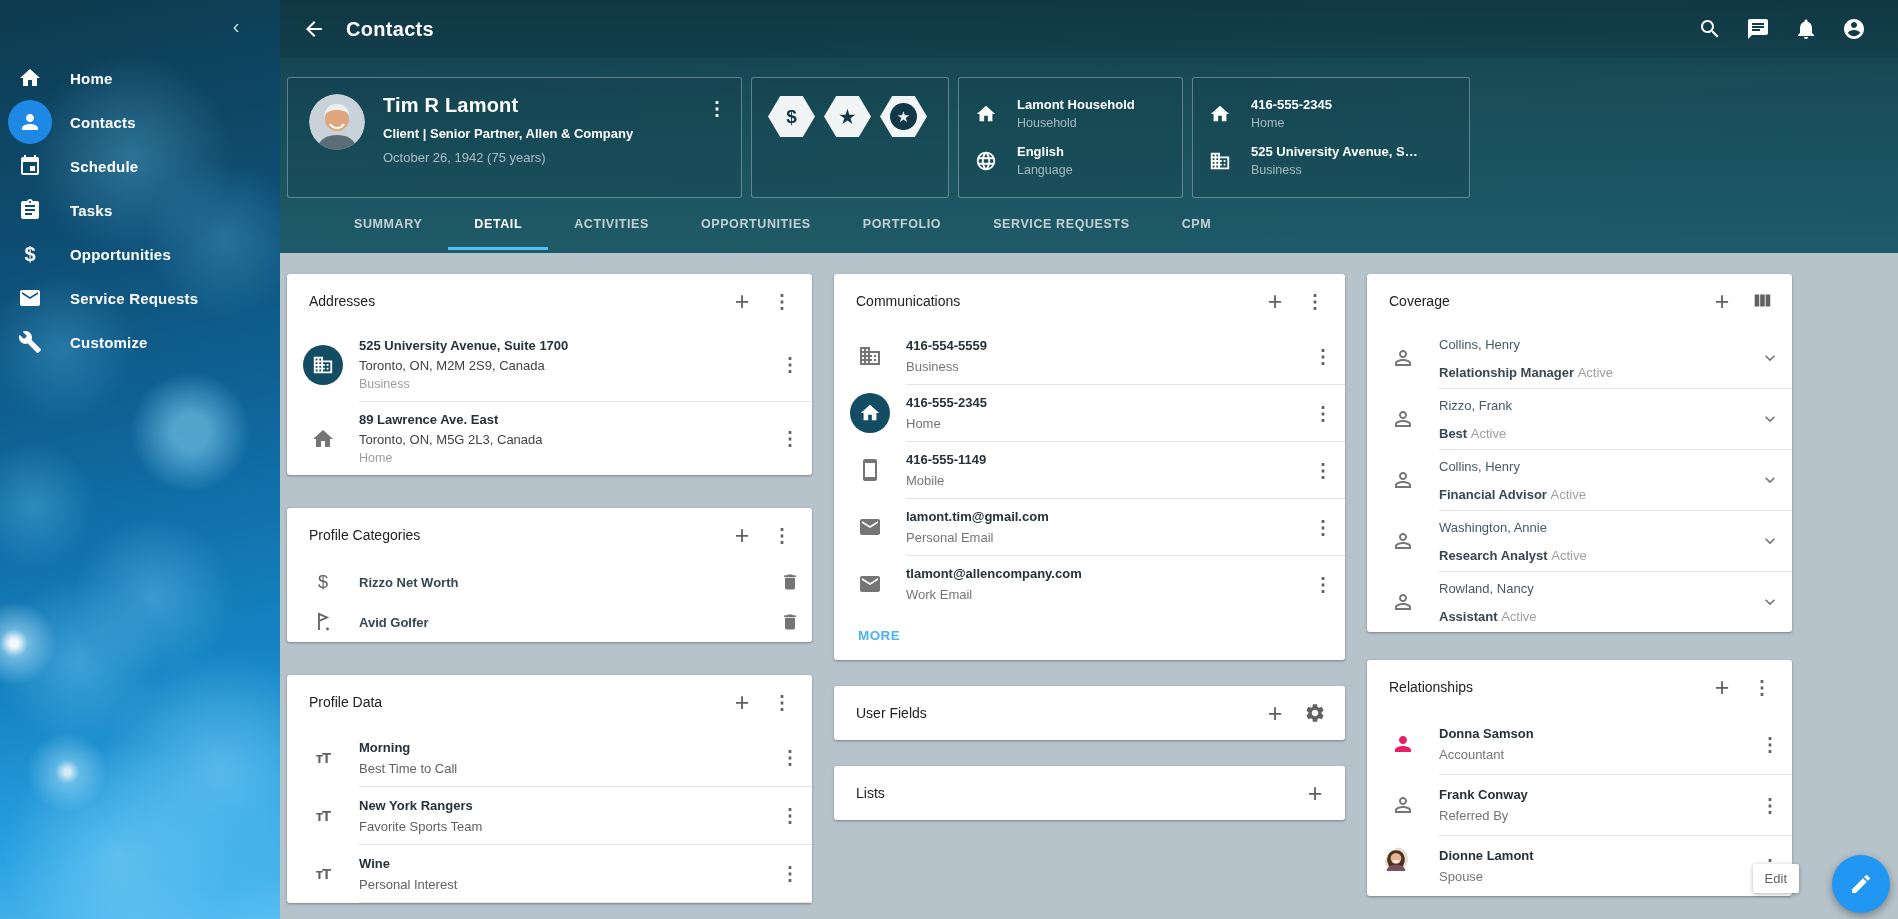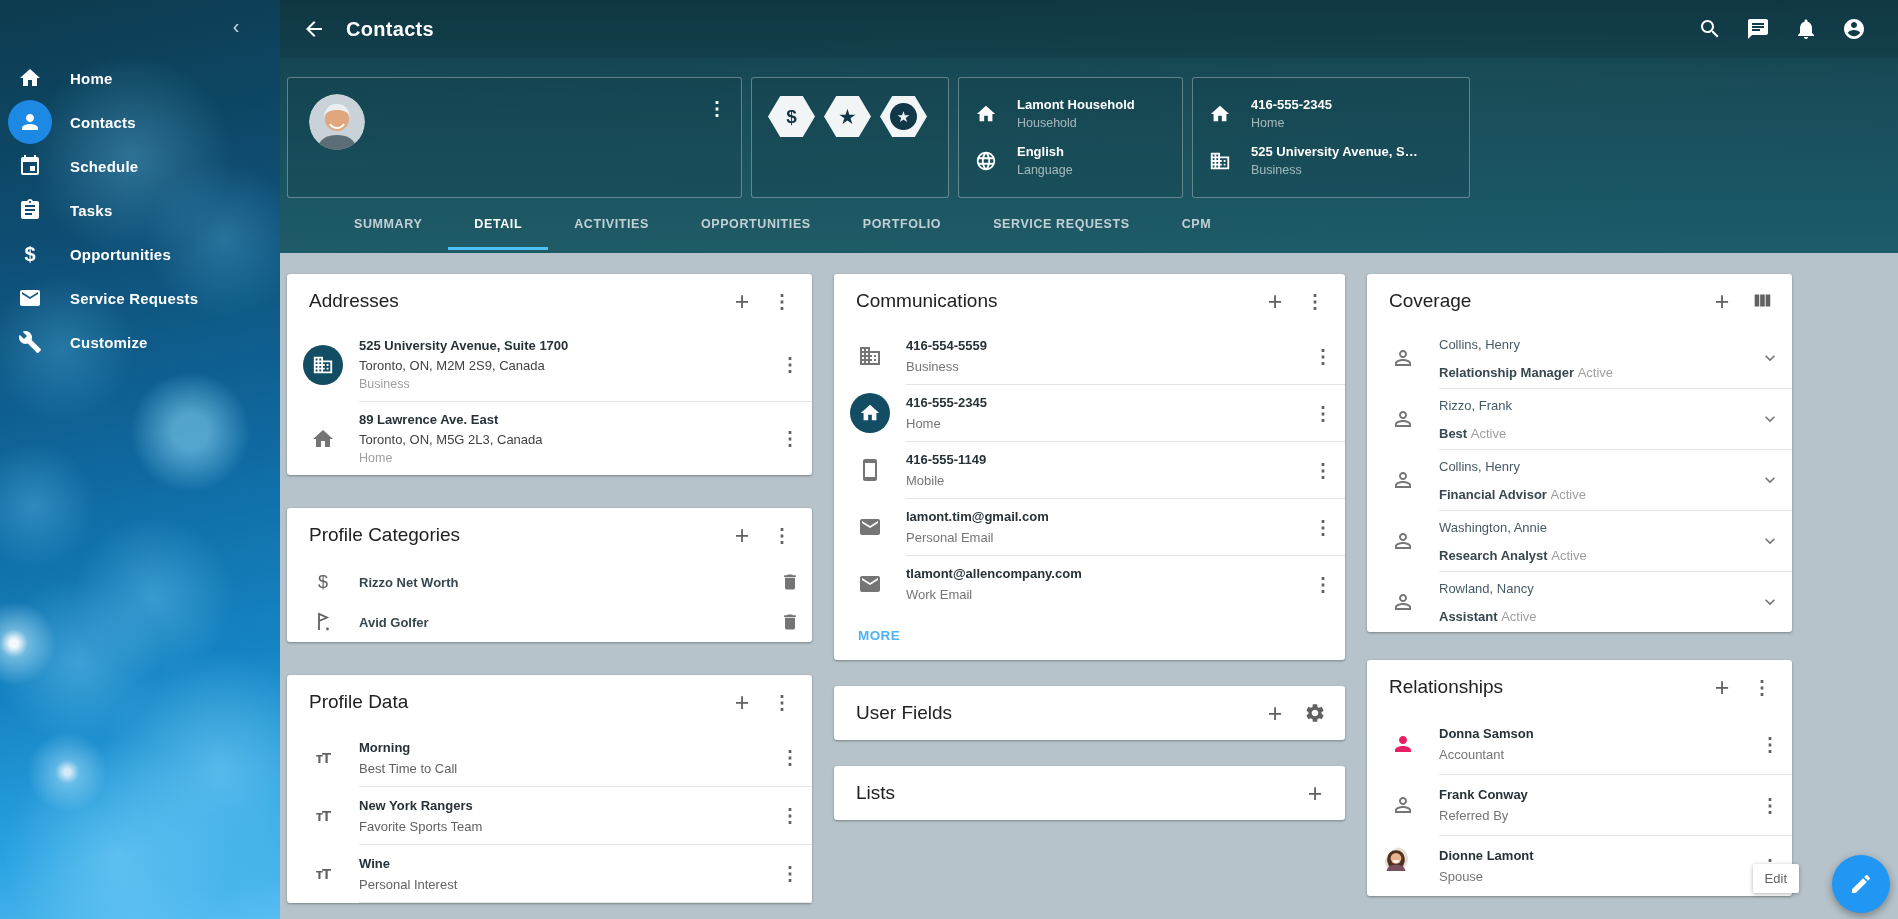--- a/index.html
+++ b/index.html
@@ -80,21 +80,21 @@
   .tab.active::after{content:'';position:absolute;left:0;right:0;bottom:0;height:3px;background:#4fc3f7;}
 
   
   .content{display:flex;gap:22px;padding:21px 17px 0 7px;height:645px;background:#b6c3ca;}
   .col{display:flex;flex-direction:column;}
   .col1{width:525px;gap:33px;}
   .col2{width:511px;gap:26px;}
   .col3{width:425px;gap:28px;}
   .card{background:#fff;border-radius:3px;box-shadow:0 1px 3px rgba(0,0,0,.22),0 1px 2px rgba(0,0,0,.14);}
   .card-head{display:flex;align-items:center;height:54px;padding:0 10px 0 22px;}
-  .card-title{flex:1;font-size:19px;color:#212121;}
+  .card-title{flex:1;font-size:14px;color:#212121;}
   .head-ic{width:40px;height:36px;display:flex;align-items:center;justify-content:center;color:#616161;cursor:pointer;}
   .head-ic svg{width:22px;height:22px;fill:#616161;}
   .plus{font-size:25px;font-weight:300;color:#616161;line-height:1;}
   .divider{height:1px;background:#e4e4e4;margin-left:72px;}
   .row{display:flex;align-items:center;}
   .row-ic{width:72px;flex:none;display:flex;justify-content:center;align-items:center;}
   .row-ic svg{width:24px;height:24px;fill:#757575;}
   .ic-circle{width:40px;height:40px;border-radius:50%;background:#134d63;display:flex;align-items:center;justify-content:center;}
   .ic-circle svg{width:22px;height:22px;fill:#fff;}
   .row-body{flex:1;min-width:0;}
@@ -229,20 +229,25 @@
         <div class="hcard contact-card">
           <span class="avatar">
             <svg viewBox="0 0 56 56">
                 <circle cx="28" cy="28" r="28" fill="#c9d2d8"></circle>
                 <circle cx="28" cy="25" r="12" fill="#e0a67e"></circle>
                 <path d="M15 23c1-9 6-13 13-13s12 4 13 13c-2-5-6-7-13-7s-11 2-13 7z" fill="#eceff1"></path>
                 <path d="M21 30c2 3 4.5 4 7 4s5-1 7-4" stroke="#fff" stroke-width="2" fill="none"></path>
                 <path d="M8 56c2-12 11-15 20-15s18 3 20 15z" fill="#5d6d77"></path>
               </svg>
           </span>
+          <div class="contact-info">
+            <div class="contact-name">Tim R Lamont</div>
+            <div class="contact-sub">Client | Senior Partner, Allen &amp; Company</div>
+            <div class="contact-birth">October 26, 1942 (75 years)</div>
+          </div>
           <span class="kebab white">⋮</span>
         </div>
 
         <div class="hcard badges-card">
           <span class="hex">
               <span class="dollar">$</span>
             </span>
           <span class="hex">
               <span class="star">★</span>
             </span>

